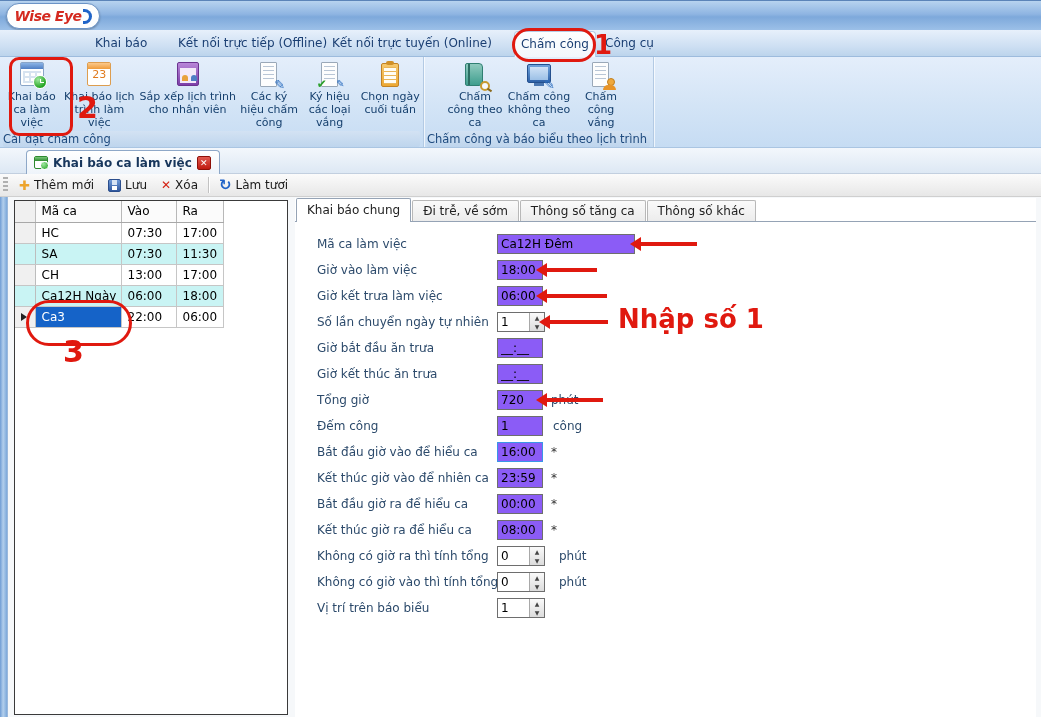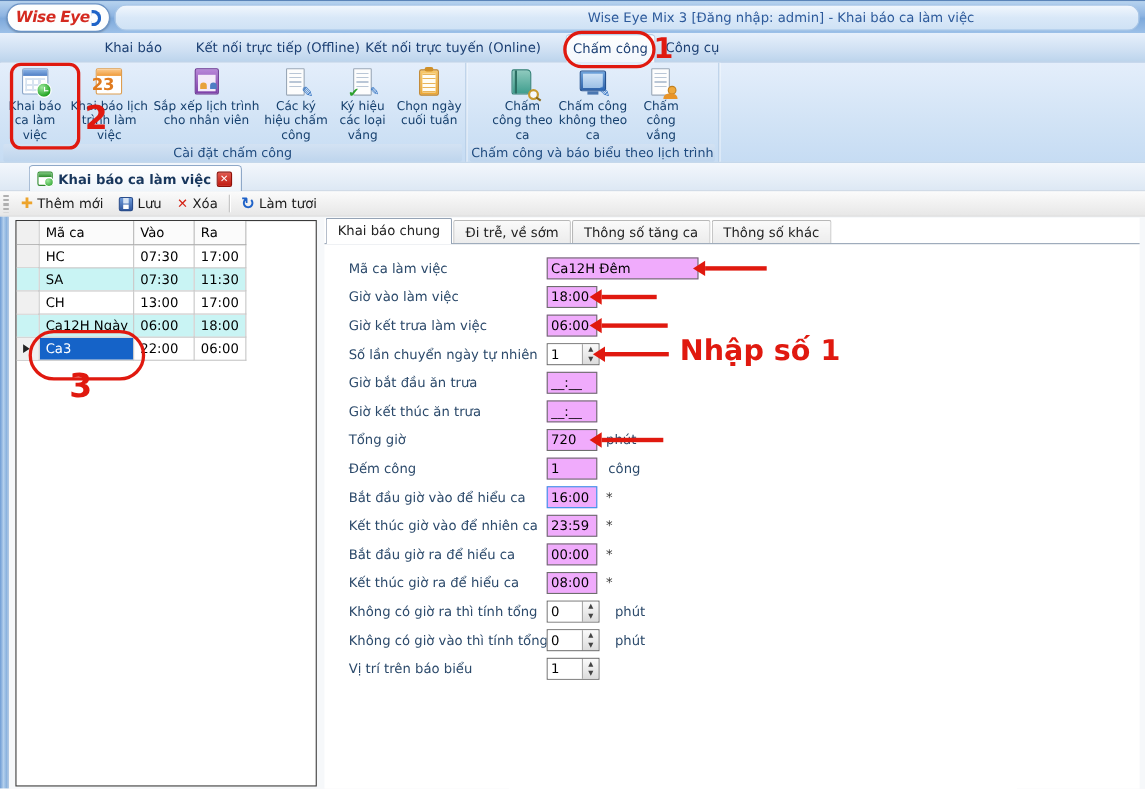--- a/index.html
+++ b/index.html
@@ -33,37 +33,37 @@
     background:linear-gradient(#fefefe,#f2f7fc); border:1px solid #b5cce6; border-bottom:none;
     border-radius:4px 4px 0 0; text-align:center; line-height:25px; font-size:12px; color:#1b3f73; }
 
   
   .ribbon { position:absolute; left:0; top:57px; width:100%; height:91px;
     background:linear-gradient(#e4eefb,#d3e4f6 55%,#c6dcf3); border-bottom:1px solid #aac5e2; display:flex; }
   .rgroup { display:flex; flex-direction:column; border-right:1px solid #b3cae4; box-shadow:1px 0 0 rgba(255,255,255,.7); }
   .rbuttons { flex:1; display:flex; align-items:stretch; padding:1px 2px 0 2px; }
   .rbtn { display:flex; flex-direction:column; align-items:center; padding:2px 1px 1px;
     font-size:11px; color:#16406e; text-align:center; line-height:1.18; cursor:pointer; border-radius:3px; }
-  .rcaption { height:17px; margin:0 3px 2px; text-align:center; font-size:11.5px; color:#1e4a7e;
+  .rcaption { height:17px; margin:0 3px 2px; text-align:left; font-size:11.5px; color:#1e4a7e;
     background:linear-gradient(#d3e2f3,#bed5ed); border-radius:2px; line-height:16px; white-space:nowrap; }
 
   
   .ic { position:relative; width:32px; height:28px; margin:1px auto 2px; flex:none; }
   .ic-cal { position:absolute; left:4px; right:4px; top:1px; bottom:3px; background:#fff;
     border:1px solid #8aa5c8; border-radius:2px; }
   .ic-cal::before { content:""; position:absolute; top:0; left:0; right:0; height:6px;
     background:linear-gradient(#8cb4e6,#4f7ec4); }
   .ic-cal::after { content:""; position:absolute; left:2px; right:2px; top:8px; bottom:2px;
     background:repeating-linear-gradient(to bottom,#d7e3f0 0 2px,transparent 2px 5px),
                repeating-linear-gradient(to right,#d7e3f0 0 2px,transparent 2px 6px); }
   .ic-cal.orange { border-color:#dd9d4f; }
   .ic-cal.orange::before { background:linear-gradient(#fbc98c,#ef9b3a); }
   .ic-cal.orange::after { background:none; }
-  .ic-num { position:absolute; left:0; right:0; top:8px; text-align:left; font-size:15px;
-    color:#e07b1f; font-weight:bold; z-index:2; }
+  .ic-num { position:absolute; left:0; right:0; top:8px; text-align:center; font-size:11px;
+    color:#e07b1f; font-weight:normal; z-index:2; }
   .ic-clock { position:absolute; right:1px; bottom:0; width:14px; height:14px; border-radius:50%;
     background:radial-gradient(circle at 35% 30%,#9fe89f,#23a523 70%,#157a15); border:1px solid #fff; z-index:2; }
   .ic-clock::before { content:""; position:absolute; left:6px; top:3px; width:1px; height:4px; background:#fff; }
   .ic-clock::after { content:""; position:absolute; left:6px; top:6px; width:4px; height:1px; background:#fff; }
   .ic-win { position:absolute; left:5px; right:5px; top:1px; bottom:3px;
     background:linear-gradient(#b886d8,#7d3fa8); border:1px solid #6a3390; border-radius:2px; }
   .ic-win::before { content:""; position:absolute; left:2px; right:2px; top:5px; bottom:2px; background:#f3eaf9; }
   .ic-win::after { content:""; position:absolute; left:4px; bottom:4px; width:6px; height:6px;
     border-radius:50% 50% 0 0; background:#e8a23c; box-shadow:9px 0 0 #4f7ec4; }
   .ic-doc { position:absolute; left:7px; right:8px; top:1px; bottom:2px; background:#fdfdfd;
@@ -147,21 +147,21 @@
 
   .form-panel { position:absolute; left:295px; top:1px; width:741px; height:649px; background:#fff; }
   .ftabs { height:24px; display:flex; align-items:flex-end; border-bottom:1px solid #95a3b5; padding-left:1px; }
   .ftab { height:21px; line-height:20px; padding:0 10px; font-size:12px; color:#222;
     background:linear-gradient(#fafafa,#ececec); border:1px solid #b8b8b8; border-bottom:none;
     border-radius:2px 2px 0 0; margin-right:1px; white-space:nowrap; cursor:pointer; }
   .ftab.active { height:24px; line-height:23px; background:#fff; border-color:#95a3b5; margin-bottom:-1px; }
   .fields { padding:9px 0 0 22px; }
   .frow { height:26px; display:flex; align-items:center; }
   .flabel { width:180px; font-size:12px; color:#2c4a6b; white-space:nowrap; }
-  .inp { height:20px; border:1px solid #6e6e6e; font-size:12px; padding:0 3px; font-family:inherit; color:#000; background:#f0abfc; }
+  .inp { height:20px; border:1px solid #6e6e6e; font-size:12px; padding:0 3px; font-family:inherit; color:#000; background:#8b5cf6; }
   .inp.w-wide { width:138px; } .inp.w-time { width:46px; }
   .inp.focused { border:1px solid #3b96e8; }
   .spin { display:inline-flex; width:48px; height:20px; border:1px solid #6e6e6e; background:#fff; }
   .spin input { flex:1; width:28px; border:none; outline:none; font-size:12px; padding:0 0 0 3px; font-family:inherit; }
   .spin-btns { width:15px; display:flex; flex-direction:column; border-left:1px solid #a8a8a8;
     background:linear-gradient(#fafafa,#dcdcdc); cursor:pointer; }
   .spin-btns span { flex:1; font-size:6px; line-height:9px; text-align:center; color:#444; }
   .suffix { margin-left:10px; font-size:12px; color:#2c4a6b; }
   .star { margin-left:8px; font-size:12px; color:#333; }
 
@@ -175,23 +175,20 @@
 </style>
 </head>
 <body>
 
 <div id="app">
 
   <div class="titlebar">
     <div class="logo-pill">
       <span class="logo-text">Wise Eye</span>
         <span class="logo-swoosh"></span>
-    </div>
-    <div class="title-capsule">
-      <span class="title-text">Wise Eye Mix 3 [Đăng nhập: admin] - Khai báo ca làm việc</span>
     </div>
   </div>
 
   <div class="menubar">
     <div class="appbtn">Mix 3</div>
     <span class="menu-item" style="left:95px">Khai báo</span>
     <span class="menu-item" style="left:178px">Kết nối trực tiếp (Offline)</span>
     <span class="menu-item" style="left:332px">Kết nối trực tuyến (Online)</span>
     <div class="menu-tab-active">Chấm công</div>
     <span class="menu-item" style="left:605px">Công cụ</span>

